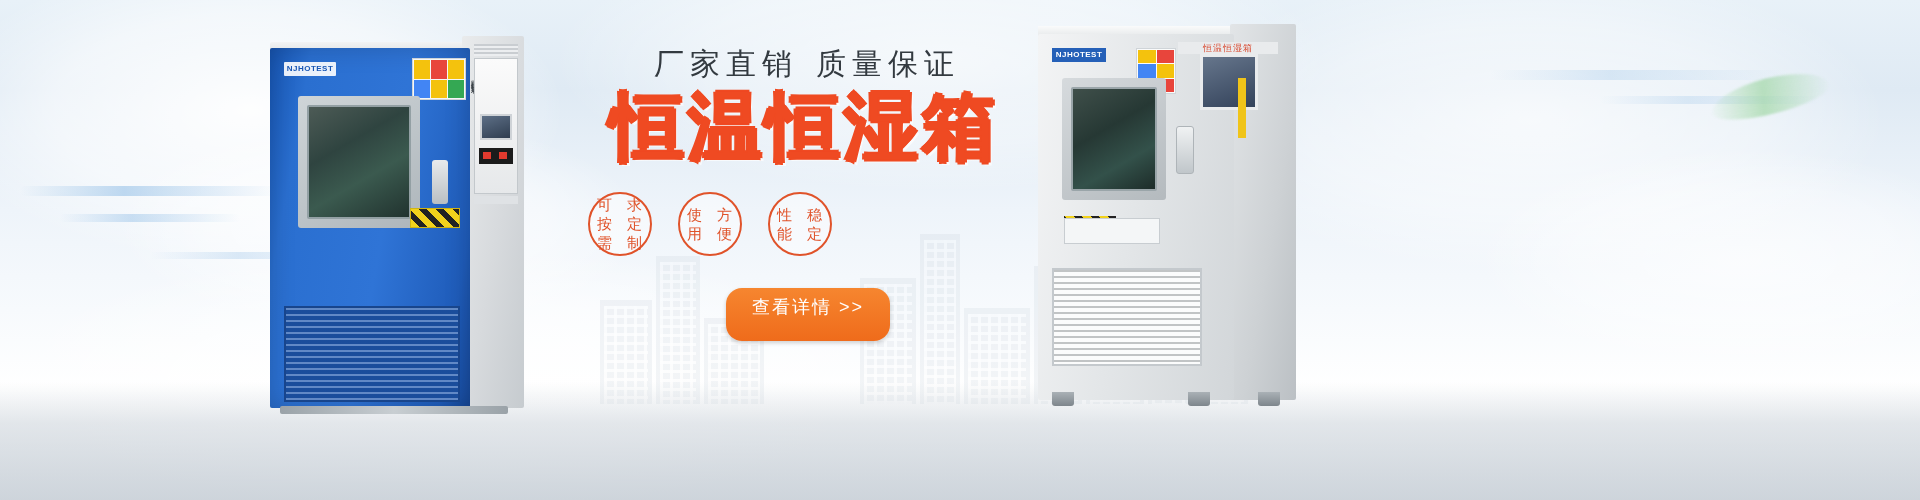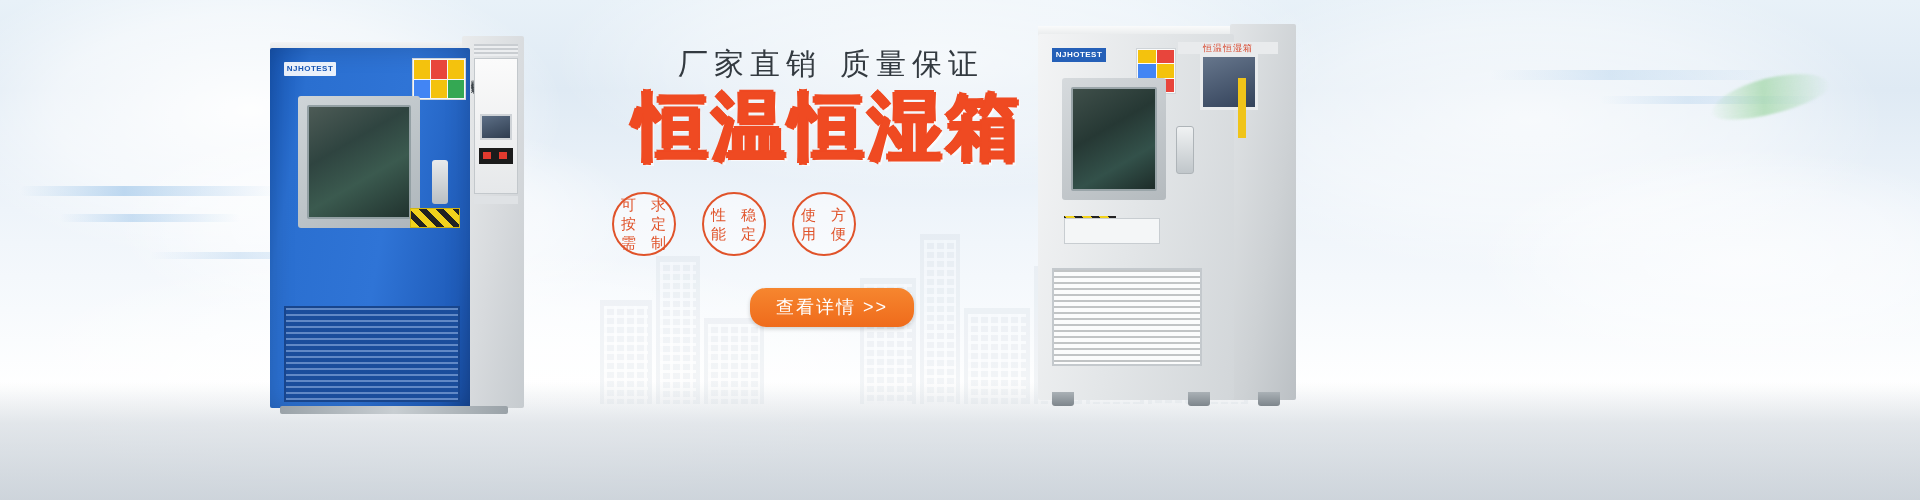--- a/index.html
+++ b/index.html
@@ -75,21 +75,21 @@
   
   .ground {
     position:absolute; left:0; right:0; bottom:0; height:118px;
     background: linear-gradient(180deg, rgba(214,220,226,0) 0%, rgba(205,212,219,.55) 35%, rgba(196,204,212,.8) 100%);
     pointer-events:none;
   }
 
   
   .copy {
     position: absolute;
-    left: 560px; top: 44px;
+    left: 536px; top: 44px;
     width: 500px;
     text-align: center;
     z-index: 6;
   }
   .tagline {
     font-size: 30px;
     letter-spacing: 6px;
     color: #333a40;
     font-weight: 400;
     white-space: nowrap;
@@ -150,21 +150,21 @@
     justify-content: center;
     letter-spacing: 1px;
     background: rgba(255,255,255,.45);
     flex: 0 0 auto;
   }
 
   
   .cta-wrap { margin-top: 32px; margin-left: 44px; text-align:center; }
   .cta {
     display: inline-block;
-    padding: 7px 26px 8px;
+    padding: 7px 26px 22px;
     border-radius: 16px;
     background: linear-gradient(180deg, #f6862f 0%, #ef6b1b 100%);
     color: #ffffff;
     font-size: 18px;
     letter-spacing: 2px;
     white-space: nowrap;
     cursor: pointer;
     box-shadow: 0 2px 4px rgba(0,0,0,.18);
     border: none;
     font-family: inherit;
@@ -444,26 +444,26 @@
 
     <div class="headline">恒温恒湿箱</div>
 
 
     <div class="badges">
       <div class="badge">
         <span>可按需</span>
         <span>求定制</span>
       </div>
       <div class="badge">
+        <span>使用</span>
+        <span>方便</span>
+      </div>
+      <div class="badge">
         <span>性能</span>
         <span>稳定</span>
-      </div>
-      <div class="badge">
-        <span>使用</span>
-        <span>方便</span>
       </div>
     </div>
 
     <div class="cta-wrap">
       <button class="cta">查看详情 &gt;&gt;</button>
     </div>
 
   </div>
 </div>
 

